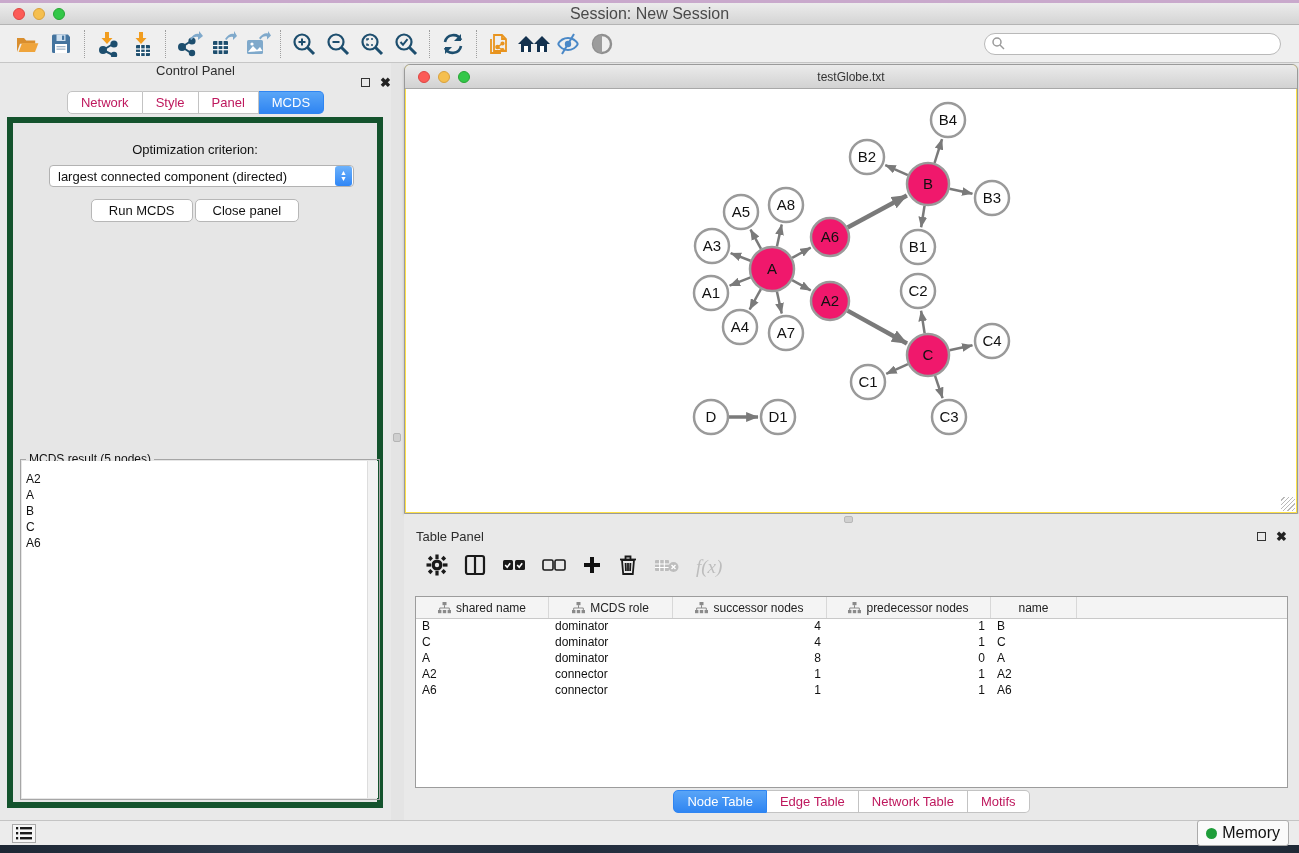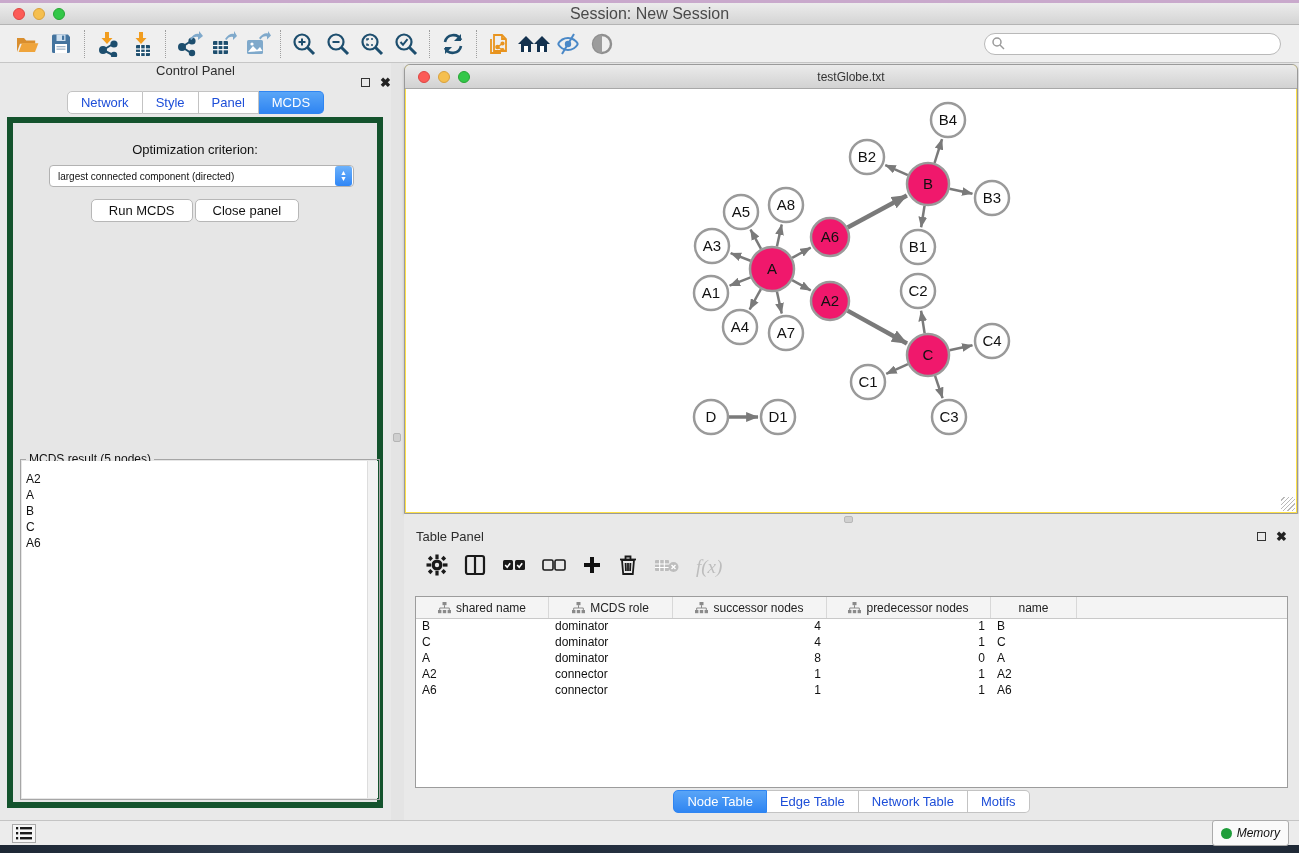--- a/index.html
+++ b/index.html
@@ -37,31 +37,31 @@
   #control-panel { position:absolute; top:60px; left:0; width:391px; height:757px;
     background:#e9e9e9; }
   #cp-header { height:28px; display:flex; align-items:center; padding:0 0;
     font-size:13px; color:#2d2d2d;flex-direction:column; }
   .panel-icons { margin-left:auto; display:flex; gap:10px; align-items:center; }
   .float-box { width:9px; height:9px; border:1.5px solid #333; display:inline-block; }
   .close-x { font-size:13px; font-weight:bold; color:#222; line-height:9px; }
   #cp-tabs { display:flex; justify-content:center; }
   .seg { display:flex; }
   .seg .tab { border:1px solid #c3c3c3; border-left:none; background:#fff;
-    font-size:13px; color:#1d4ed8; padding:3px 13px; cursor:default; }
+    font-size:13px; color:#be185d; padding:3px 13px; cursor:default; }
   .seg .tab:first-child { border-left:1px solid #c3c3c3; border-radius:5px 0 0 5px; }
   .seg .tab:last-child  { border-radius:0 5px 5px 0; }
   .seg .tab.active { background:linear-gradient(#59a5f7,#2f85f2); color:#fff; border-color:#2f85f2; }
   #cp-content { position:absolute; top:54px; left:7px; width:376px; height:691px;
     background:#e6e6e6; border:6px solid #14532d; }
   #opt-label { text-align:center; font-size:13px; color:#111; margin-top:19px; }
   #dropdown { position:absolute; left:36px; top:42px; width:305px; height:22px;
     background:#fff; border:1px solid #b2b2b2; border-radius:4px;
     display:flex; align-items:center; }
-  #dropdown .dd-text { flex:1; font-size:10px; color:#111; padding-left:8px;
+  #dropdown .dd-text { flex:1; font-size:13px; color:#111; padding-left:8px;
     white-space:nowrap; overflow:hidden; }
   #dropdown .dd-stepper { width:17px; height:20px; margin-right:1px;
     background:linear-gradient(#6db2fb,#2f86f6); border-radius:3px;
     display:flex; flex-direction:column; align-items:center; justify-content:center; color:#fff; }
   .chev { font-size:7px; line-height:6px; }
   #btn-row { position:absolute; top:76px; left:0; width:100%;
     display:flex; justify-content:center; gap:2px; }
   .btn { background:#fff; border:1px solid #b7b7b7; border-radius:5px;
     font-size:13px; color:#111; padding:3px 17px; }
   #result-box { position:absolute; left:7px; top:336px; width:360px; height:341px;
@@ -110,21 +110,21 @@
   .td { font-size:12px; color:#111; padding:0 6px; white-space:nowrap; }
   #tp-tabs { position:absolute; bottom:7px; left:0; width:100%; display:flex; justify-content:center;margin-top:13px; }
 
   
   #statusbar { position:absolute; top:817px; left:0; width:1299px; height:25px;
     background:#ececec; border-top:1px solid #c4c4c4; display:flex; align-items:center; }
   #list-btn { width:24px; height:19px; margin-left:12px; background:#f6f6f6;
     border:1px solid #a9a9a9; display:flex; align-items:center; justify-content:center; }
   #memory-btn { margin-left:auto; margin-right:10px; height:19px; background:#fafafa;
     border:1px solid #ababab; border-radius:3px; display:flex; align-items:center;
-    gap:5px; padding:12px 8px; font-size:12px; color:#111;font-style:italic; }
+    gap:5px; padding:12px 8px; font-size:16px; color:#111; }
   #memory-dot { width:11px; height:11px; border-radius:50%; background:#1f9d3a; }
 
   svg text { font-family:"Liberation Sans",sans-serif; }
   .fx { font-family:"Liberation Serif",serif; font-style:italic; font-size:19px; color:#bdbdbd; }
 </style>
 </head>
 <body>
 
 <div id="desktop-top"></div>
 <div id="desktop-bottom"></div>

